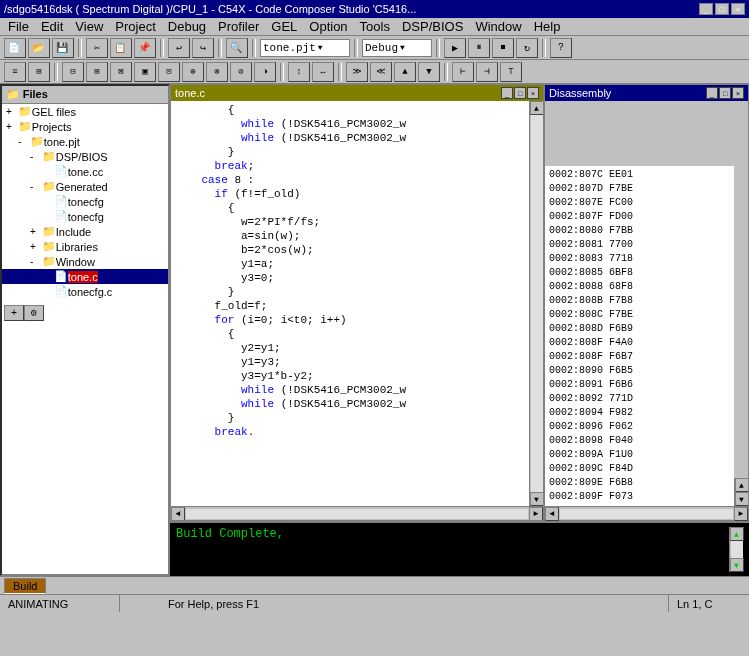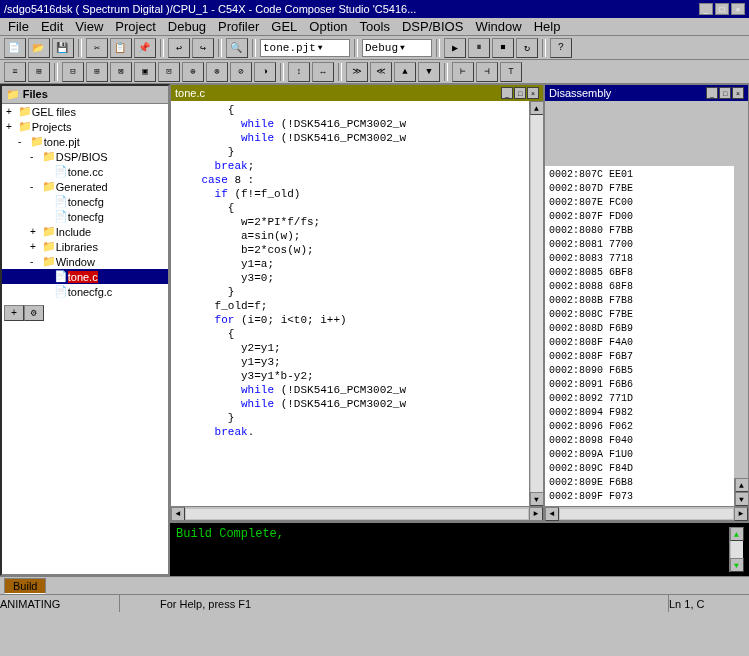--- a/index.html
+++ b/index.html
@@ -281,21 +281,21 @@
     #status-bar {
       height: 18px;
       background: #c0c0c0;
       border-top: 1px solid #808080;
       display: flex;
       align-items: center;
       font-family: Arial, sans-serif;
       font-size: 11px;
     }
     .status-section {
-      padding: 0 0;
+      padding: 0 8px;
       border-right: 1px solid #808080;
       height: 100%;
       display: flex;
       align-items: center;
     }
     .status-section:last-child { border-right: none; }
 
     
     .v-scroll {
       width: 14px;

